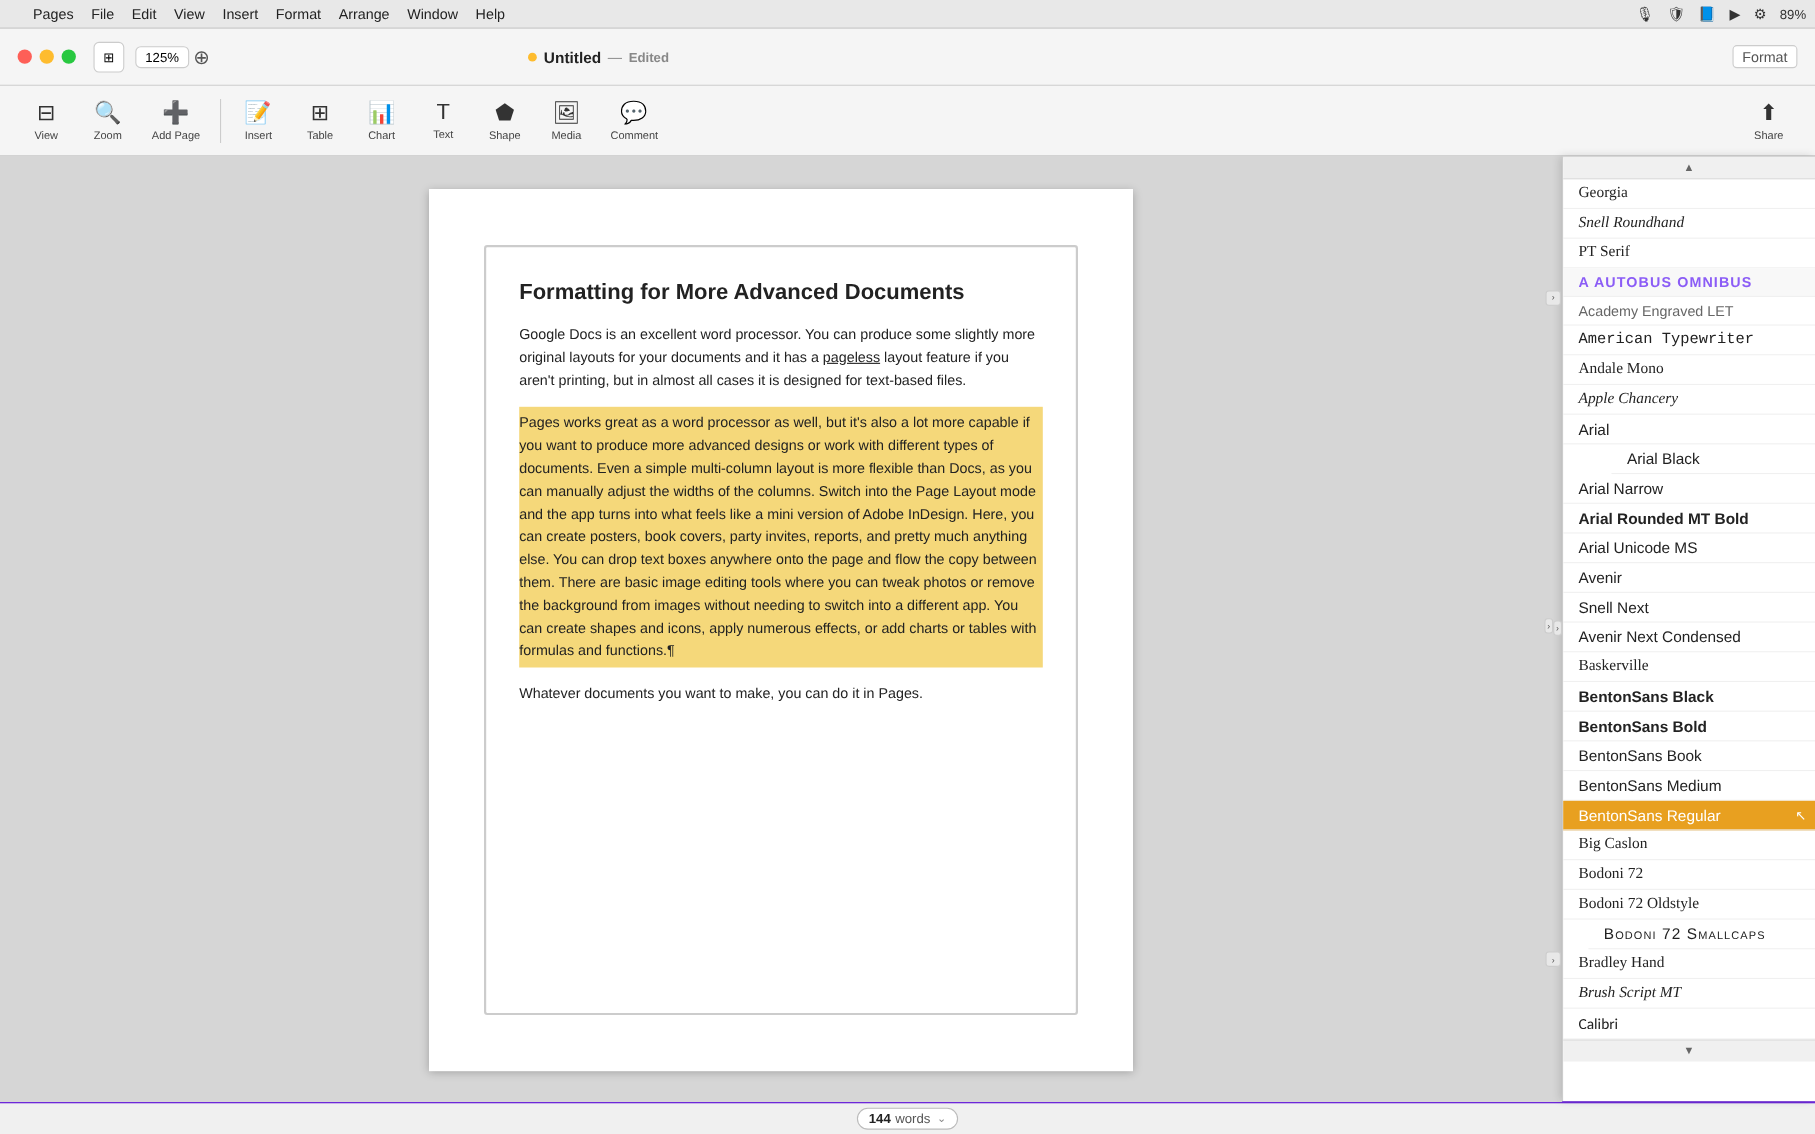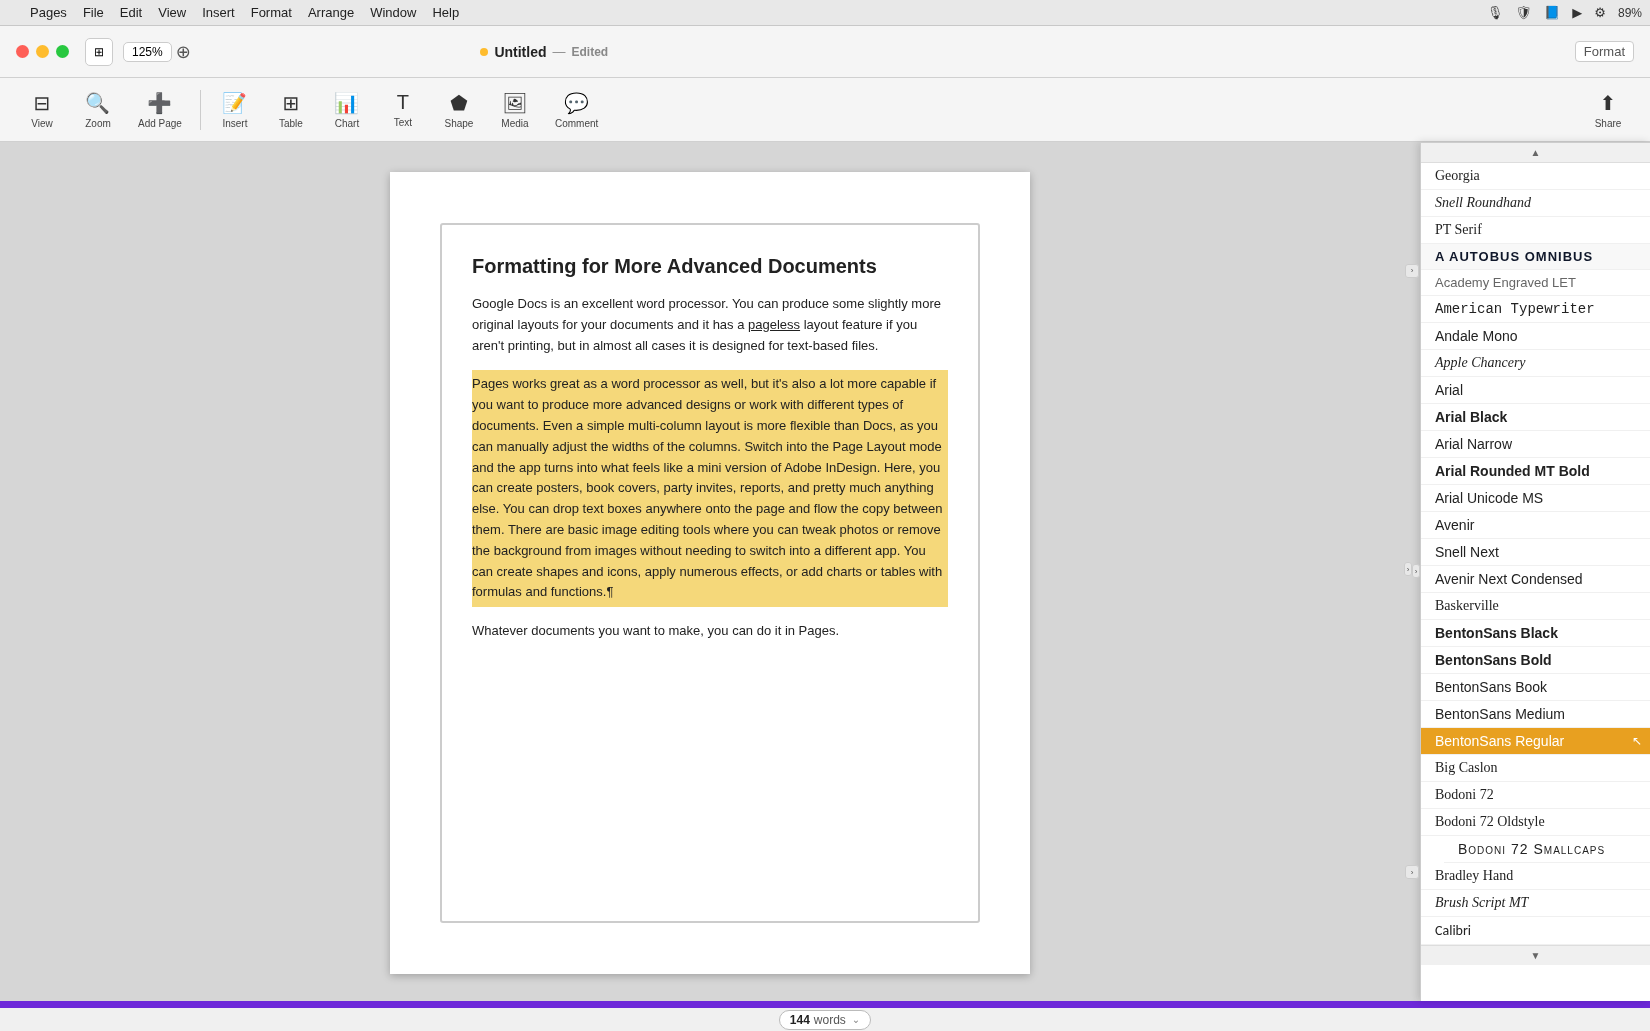--- a/index.html
+++ b/index.html
@@ -231,21 +231,21 @@
     .font-item.selected {
       background: #E8A020;
       color: white;
     }
     .font-item.script { font-style: italic; }
 
     
     #statusbar {
       background: #f0f0f0;
       height: 30px;
-      border-top: 7px solid #6d28d9;
+      border-top: 2px solid #6d28d9;
       display: flex;
       align-items: center;
       justify-content: center;
       gap: 8px;
       font-size: 12px;
       color: #555;
       text-align: center;
     }
     .word-count-badge {
       border: 1px solid #bbb;
@@ -387,33 +387,33 @@
     <div style="position:sticky; top:0; background:#f0f0f0; border-bottom:1px solid #ddd; display:flex; justify-content:center; align-items:center; padding:4px;">
       <span style="font-size:10px; color:#666;">▲</span>
     </div>
 
     <div class="font-item" style="font-family: Georgia, serif;">Georgia</div>
 
     <div class="font-item script" style="font-family: cursive; font-style:italic;">Snell Roundhand</div>
 
     <div class="font-item" style="font-family: Georgia, serif;">PT Serif</div>
 
-    <div class="font-item" style="font-weight:bold; font-size:13px; letter-spacing:1px; background:#f8f8f8; color:#0f172a; font-family: sans-serif;">A AUTOBUS OMNIBUS</div>
+    <div class="font-item" style="font-weight:bold; font-size:13px; letter-spacing:1px; background:#f8f8f8; color:#8b5cf6; font-family: sans-serif;">A AUTOBUS OMNIBUS</div>
 
     <div class="font-item" style="font-size:13px; color:#666;">Academy Engraved LET</div>
 
     <div class="font-item" style="font-family: 'American Typewriter', 'Courier New', monospace;">American Typewriter</div>
 
-    <div class="font-item" style="font-family: Liberation Sans, sans-serif;">Andale Mono</div>
+    <div class="font-item" style="font-family: Liberation Serif, serif;">Andale Mono</div>
 
     <div class="font-item script" style="font-family: 'Apple Chancery', cursive; font-style:italic;">Apple Chancery</div>
 
     <div class="font-item" style="font-family: Arial, sans-serif;">Arial</div>
 
-    <div class="font-item" style="font-family: Arial, sans-serif; font-weight:700;">Arial Black</div>
+    <div class="font-item" style="font-family: Arial, sans-serif; font-weight:400;margin-left:44px;">Arial Black</div>
 
     <div class="font-item" style="font-family: 'Arial Narrow', Arial, sans-serif;">Arial Narrow</div>
 
     <div class="font-item" style="font-family: 'Arial Rounded MT Bold', Arial, sans-serif; font-weight:bold;">Arial Rounded MT Bold</div>
 
     <div class="font-item" style="font-family: Arial, sans-serif;">Arial Unicode MS</div>
 
     <div class="font-item" style="font-family: Avenir, sans-serif;">Avenir</div>
 
     <div class="font-item" style="font-family: 'Avenir Next', sans-serif;">Snell Next</div>

